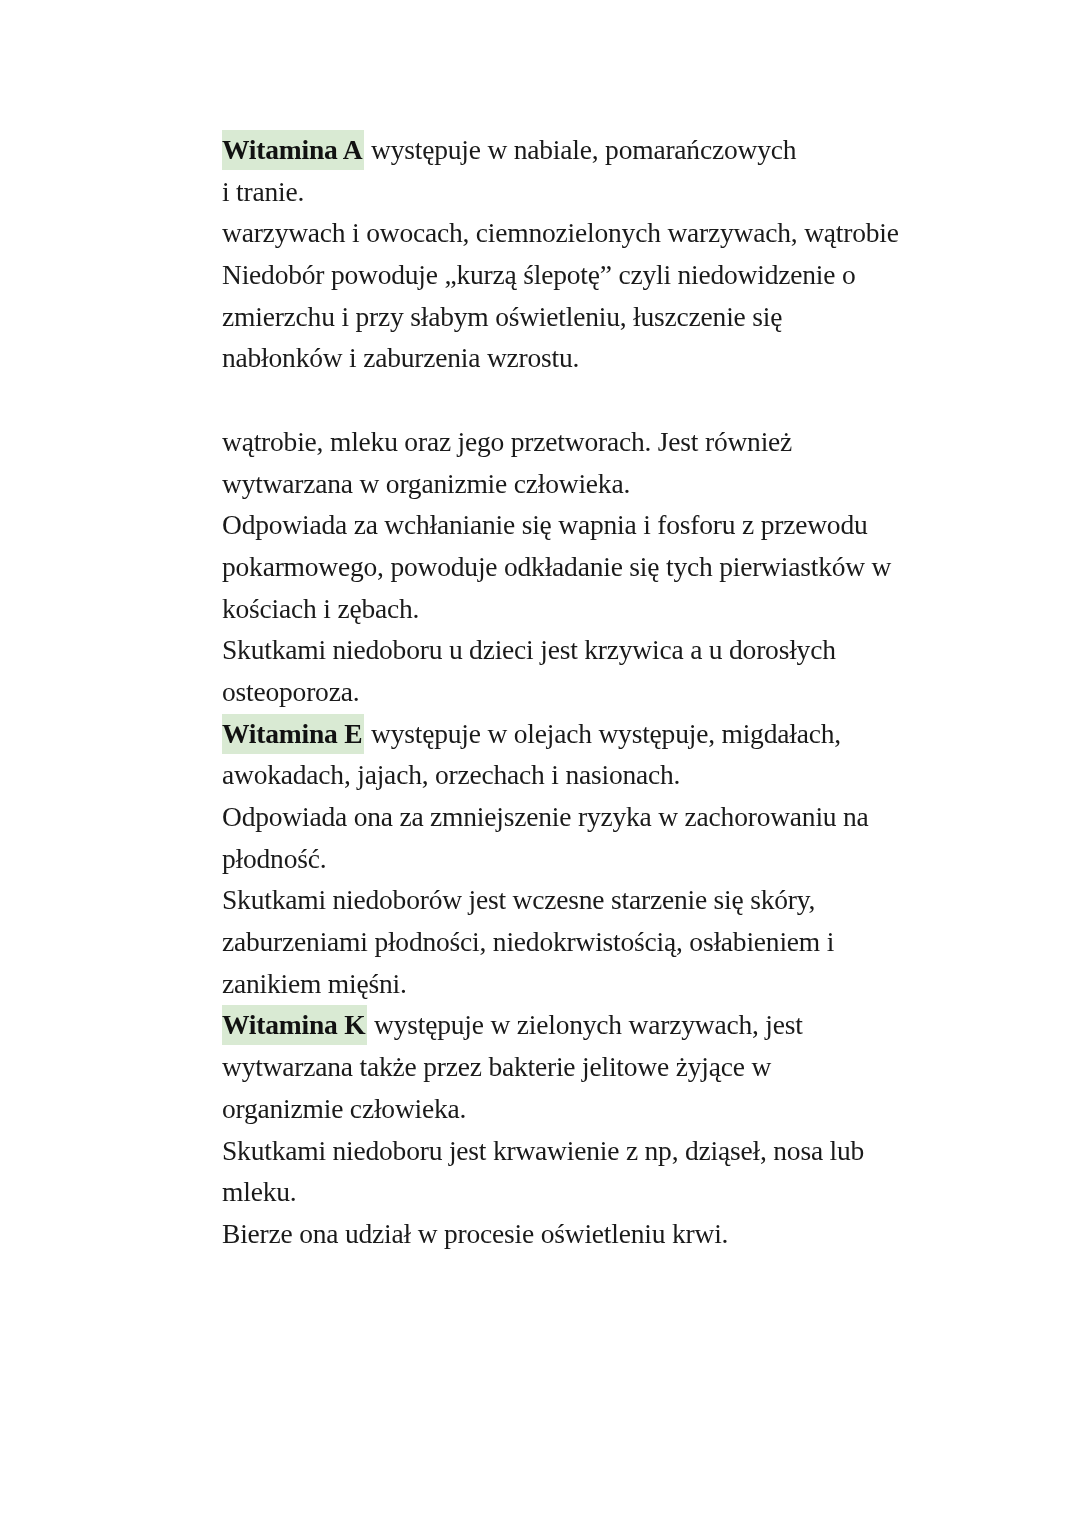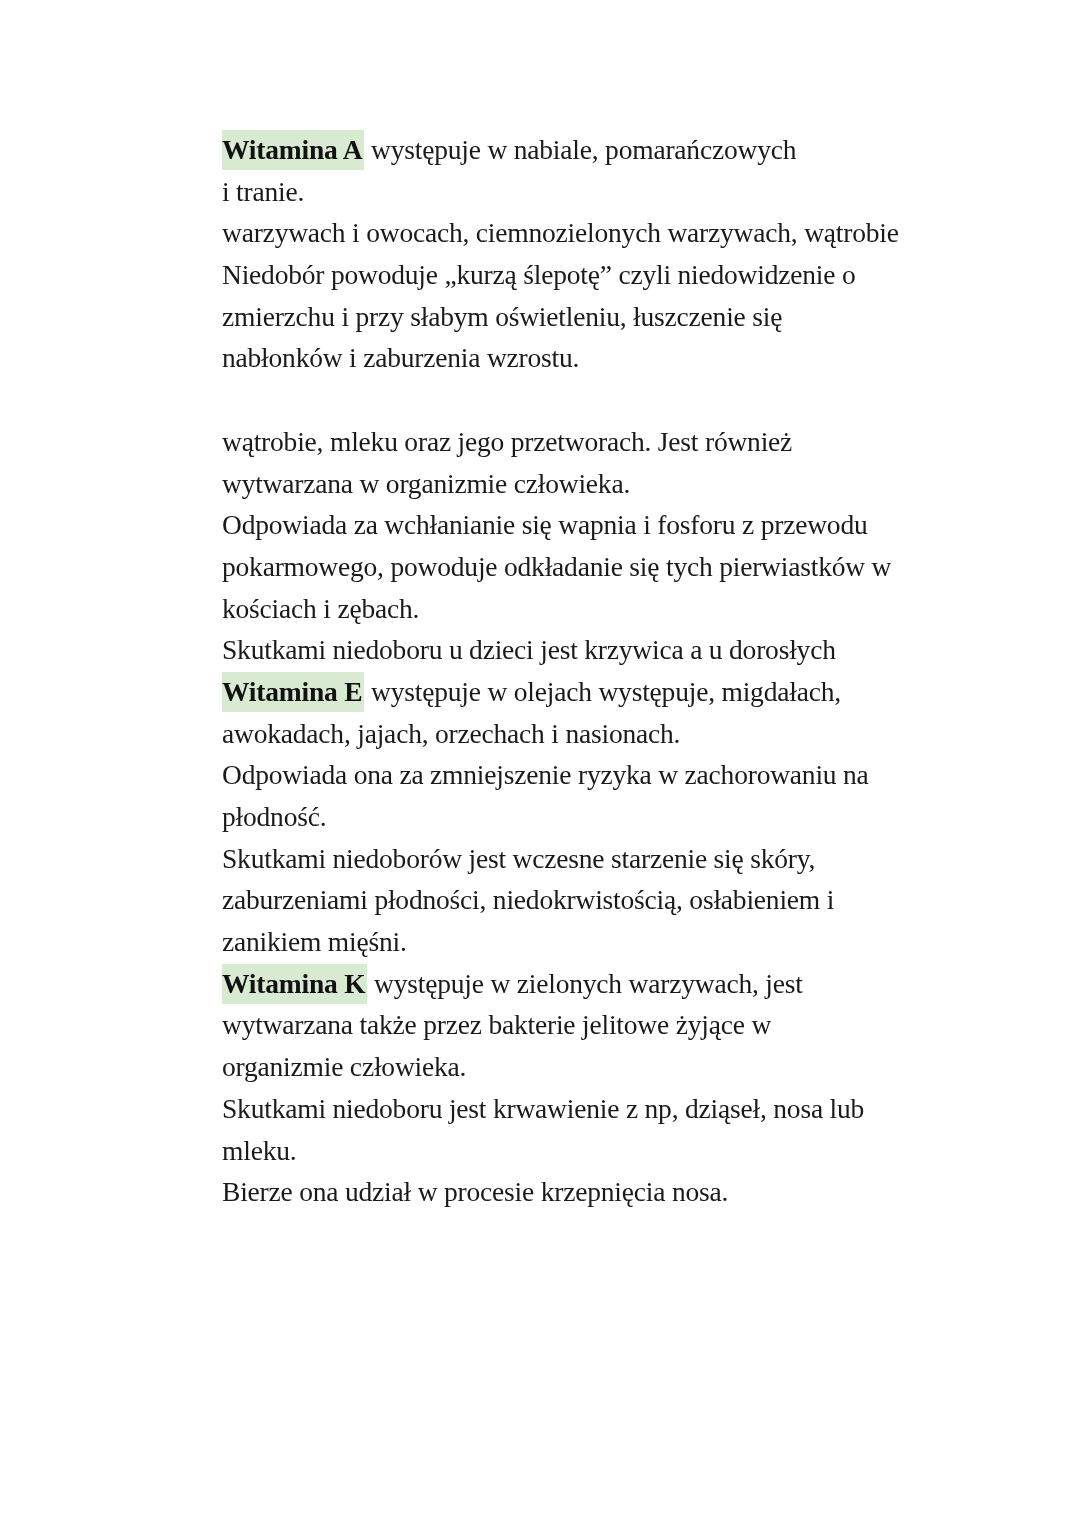--- a/index.html
+++ b/index.html
@@ -55,34 +55,35 @@
 
   <div class="gap"></div>
 
   <div>
     <div class="line">wątrobie, mleku oraz jego przetworach. Jest również</div>
     <div class="line">wytwarzana w organizmie człowieka.</div>
     <div class="line">Odpowiada za wchłanianie się wapnia i fosforu z przewodu</div>
     <div class="line">pokarmowego, powoduje odkładanie się tych pierwiastków w</div>
     <div class="line">kościach i zębach.</div>
     <div class="line">Skutkami niedoboru u dzieci jest krzywica a u dorosłych</div>
+    <div class="line">osteoporoza.</div>
   </div>
 
   <div>
     <div class="line"><span class="hl">Witamina E</span><span> występuje w olejach występuje, migdałach,</span></div>
     <div class="line">awokadach, jajach, orzechach i nasionach.</div>
     <div class="line">Odpowiada ona za zmniejszenie ryzyka w zachorowaniu na</div>
     <div class="line">płodność.</div>
     <div class="line">Skutkami niedoborów jest wczesne starzenie się skóry,</div>
     <div class="line">zaburzeniami płodności, niedokrwistością, osłabieniem i</div>
     <div class="line">zanikiem mięśni.</div>
   </div>
 
   <div>
     <div class="line"><span class="hl">Witamina K</span><span> występuje w zielonych warzywach, jest</span></div>
     <div class="line">wytwarzana także przez bakterie jelitowe żyjące w</div>
     <div class="line">organizmie człowieka.</div>
     <div class="line">Skutkami niedoboru jest krwawienie z np, dziąseł, nosa lub</div>
     <div class="line">mleku.</div>
-    <div class="line">Bierze ona udział w procesie krzepnięcia nosa.</div>
+    <div class="line">Bierze ona udział w procesie oświetleniu krwi.</div>
   </div>
 
 </div>
 
 </body></html>

